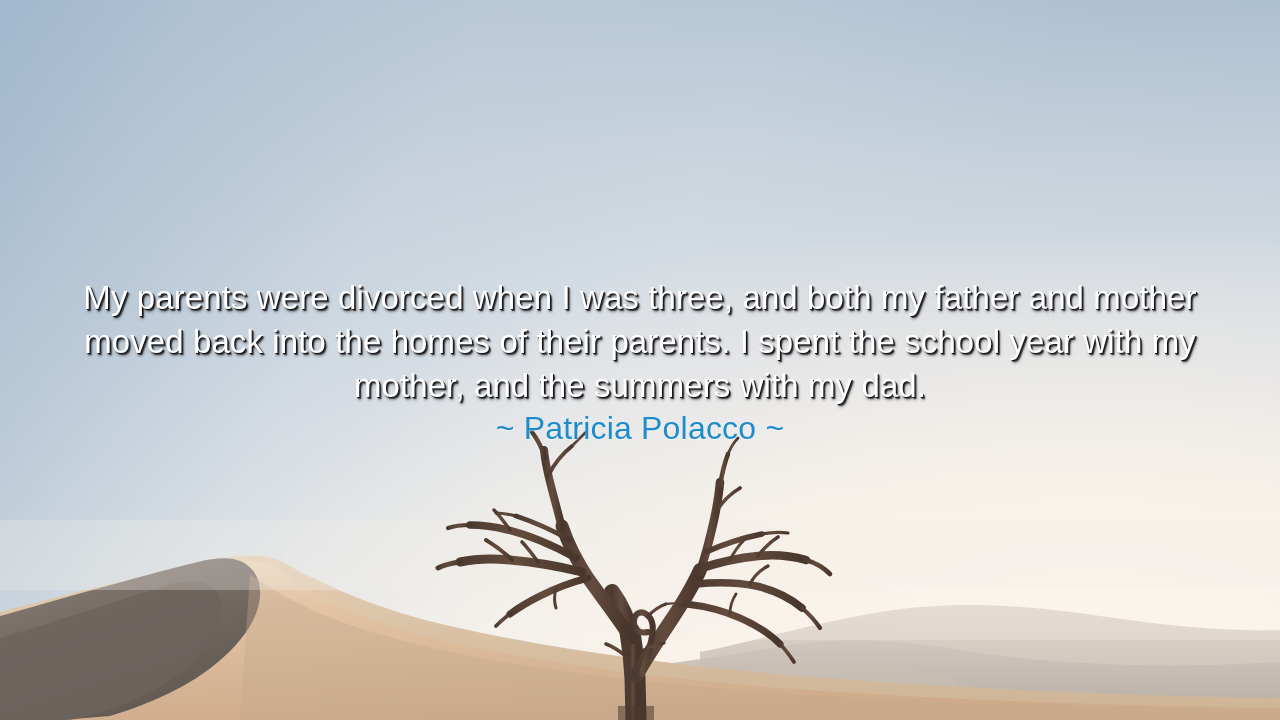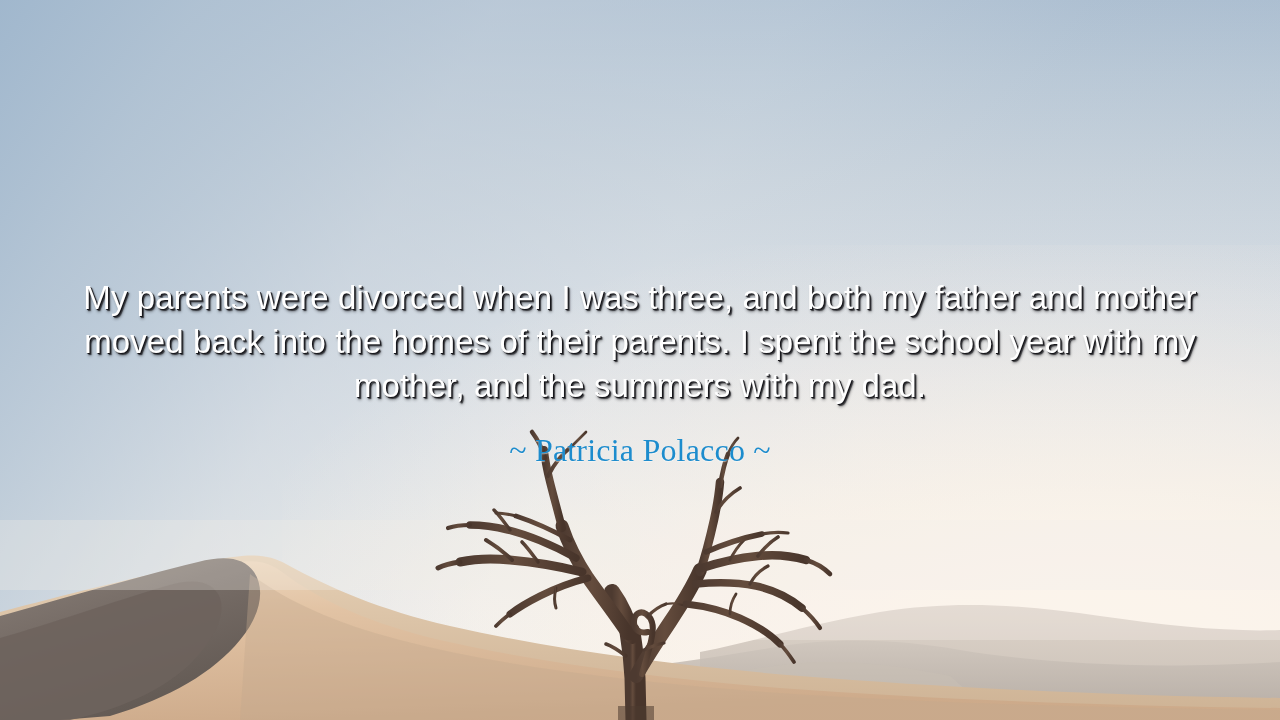--- a/index.html
+++ b/index.html
@@ -73,27 +73,25 @@
     font-weight:400;
     color:#ffffff;
     letter-spacing:0.1px;
     text-shadow:
        1px 1px 0 rgba(20,20,24,0.95),
        2px 2px 1px rgba(20,20,24,0.75),
        2px 3px 3px rgba(20,20,24,0.45);
     white-space:pre-line;
   }
   .attribution {
-    margin-top:22px;
     font-size:32px;
     line-height:40px;
     color:#1d8ccd;
     letter-spacing:0.2px;
     text-shadow:0 1px 1px rgba(255,255,255,0.55);
-    font-family:Liberation Serif, serif;
   }
 </style>
 </head>
 <body>
 
 <div id="scene">
 
   <div class="sky"></div>
   <div class="sun-haze"></div>
 

